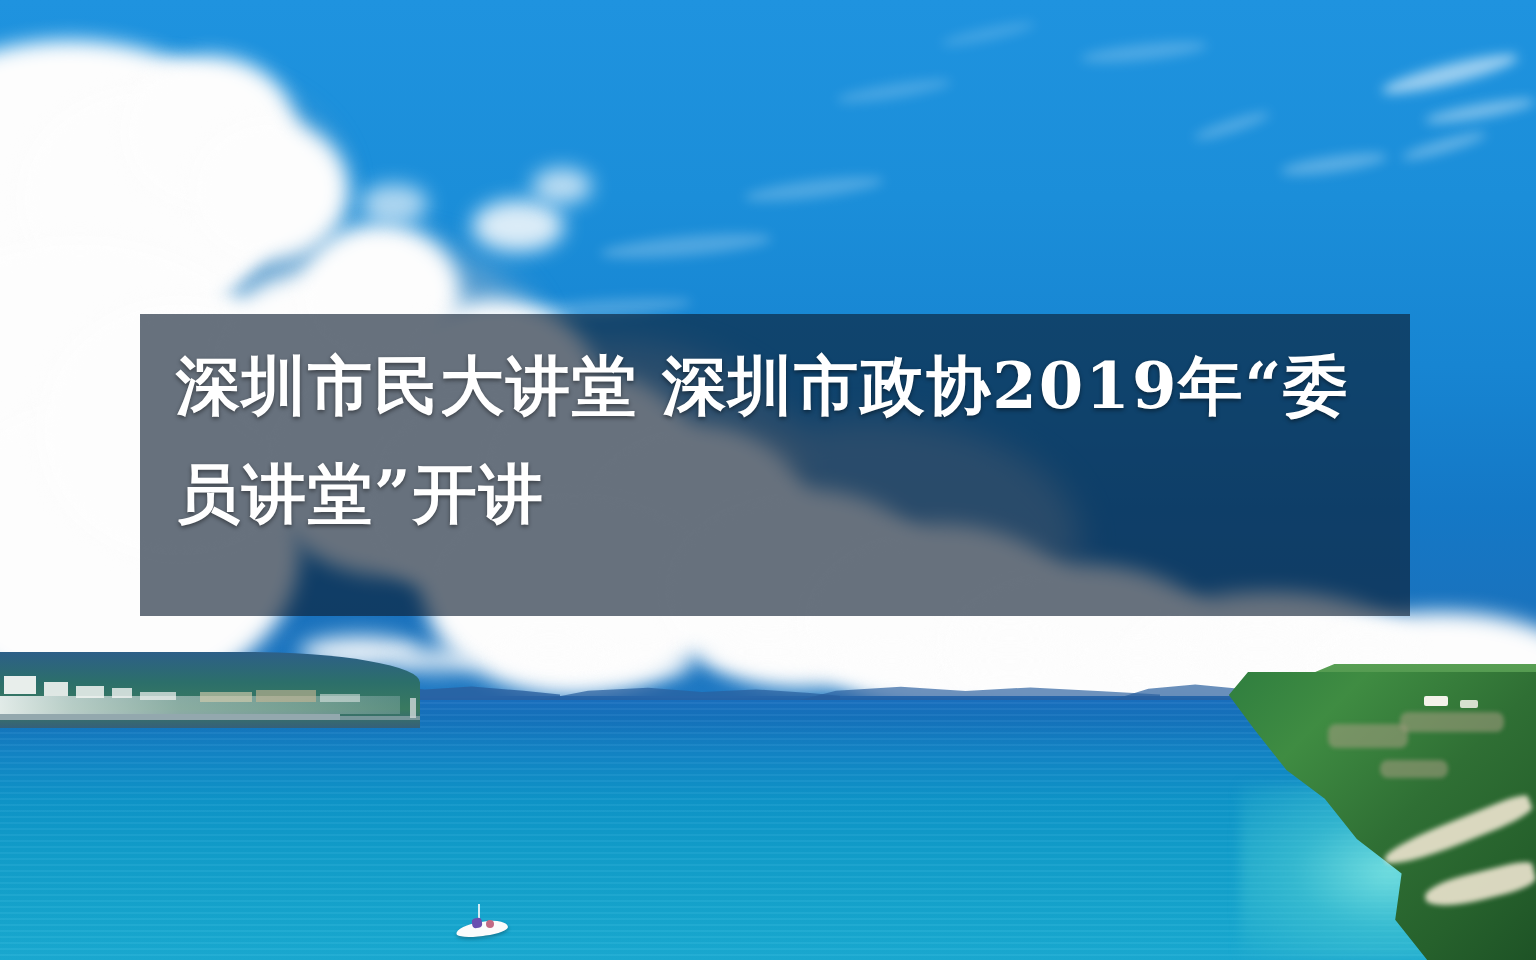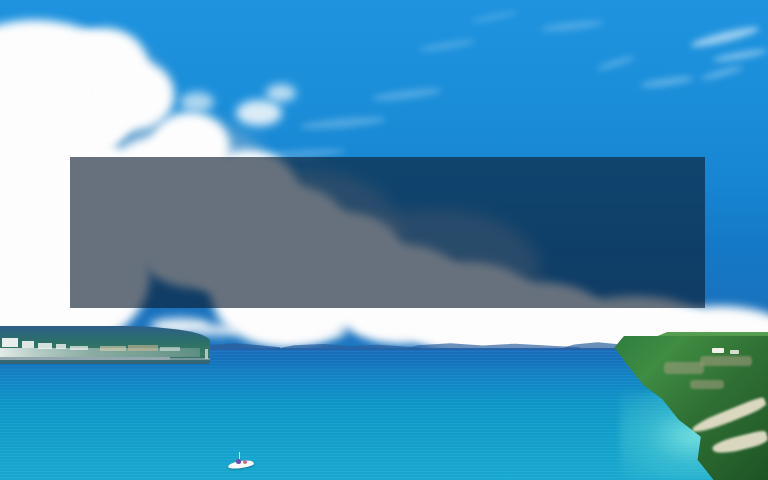--- a/index.html
+++ b/index.html
@@ -340,14 +340,15 @@
   </div>
 
   <div>
     <div class="boat-mast"></div>
     <div class="boat-hull"></div>
     <div class="boat-figure"></div>
     <div class="boat-figure2"></div>
   </div>
 
   <div class="title-band"></div>
+  <div class="title-text">深圳市民大讲堂 深圳市政协2019年“委员讲堂”开讲</div>
 
 </div>
 
 </body></html>

